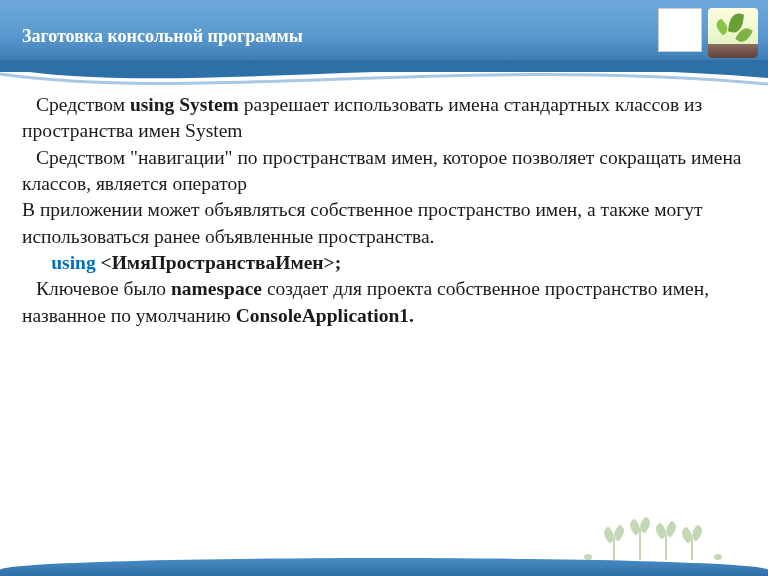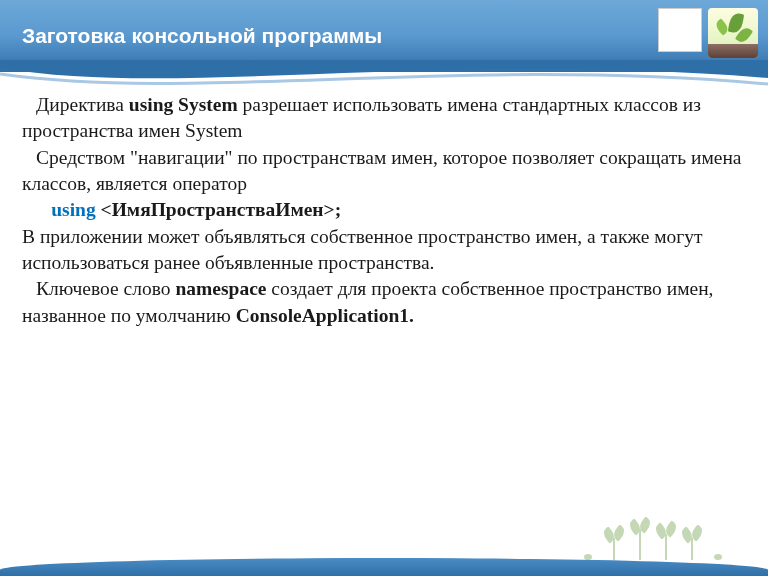--- a/index.html
+++ b/index.html
@@ -14,23 +14,23 @@
     .header {
       height: 72px;
       background: linear-gradient(to bottom, #6da8d8 0%, #5a99cf 50%, #2f6fa8 100%);
       position: relative;
       display: flex;
       align-items: center;
       padding-left: 22px;
     }
     .header-title {
       color: #fff;
-      font-size: 21px;
+      font-size: 18px;
       font-weight: bold;
-      font-family: Liberation Sans, sans-serif;
+      font-family: Liberation Serif, serif;
     }
     .header-icons {
       position: absolute;
       right: 10px;
       top: 8px;
       display: flex;
       gap: 6px;
     }
     .icon-box1 {
       width: 44px;
@@ -140,29 +140,29 @@
   </div>
 </div>
 
 <svg class="swoosh" viewBox="0 0 768 40" preserveAspectRatio="none">
   <path d="M0,8 C180,38 420,-10 768,18 L768,0 L0,0 Z" fill="#2f6fa8"></path>
   <path d="M0,14 C200,42 450,-4 768,24" fill="none" stroke="#a9c8e4" stroke-width="3"></path>
 </svg>
 
 <div class="content">
   <p class="indent">
-    <span>Директива </span><b>using System</b><span> разрешает использовать имена стандартных классов из пространства имен System</span>
+    <span>Средством </span><b>using System</b><span> разрешает использовать имена стандартных классов из пространства имен System</span>
   </p>
   <p class="indent">Средством "навигации" по пространствам имен, которое позволяет сокращать имена классов, является  оператор</p>
+  <p>В приложении может объявляться собственное пространство имен, а также могут использоваться ранее объявленные пространства.</p>
   <p>
     <span style="white-space:pre">      </span><span class="kw-blue">using</span><b> &lt;ИмяПространстваИмен&gt;;</b>
   </p>
-  <p>В приложении может объявляться собственное пространство имен, а также могут использоваться ранее объявленные пространства.</p>
   <p class="indent">
-    <span>Ключевое слово </span><b>namespace</b><span> создает для проекта собственное пространство имен, названное по умолчанию </span><b>ConsoleApplication1.</b>
+    <span>Ключевое было </span><b>namespace</b><span> создает для проекта собственное пространство имен, названное по умолчанию </span><b>ConsoleApplication1.</b>
   </p>
 </div>
 
 <div class="plants">
   <div class="sprout" style="height:24px">
       <div class="seed"></div>
     </div>
   <div class="sprout">
       <div class="stem"></div>
       <div class="sl a"></div>

